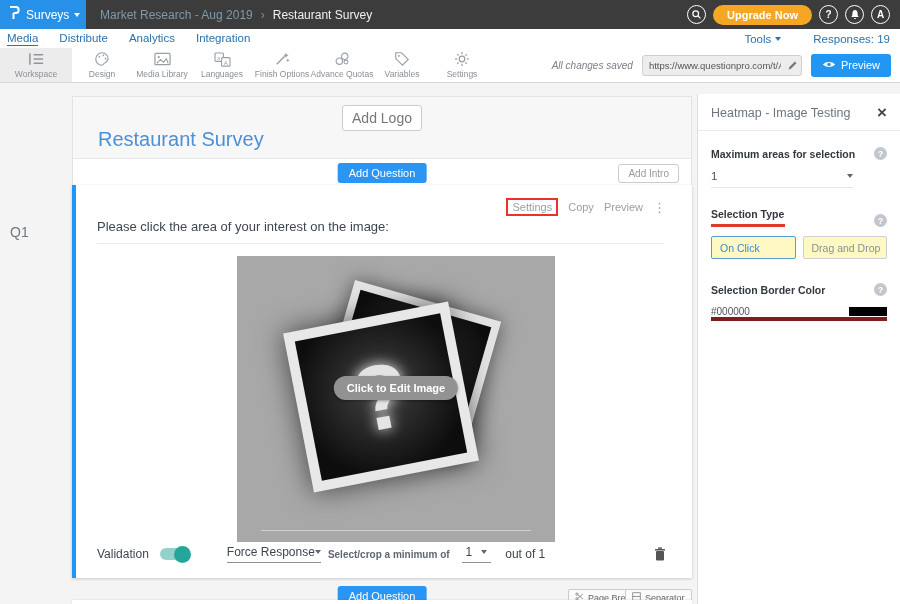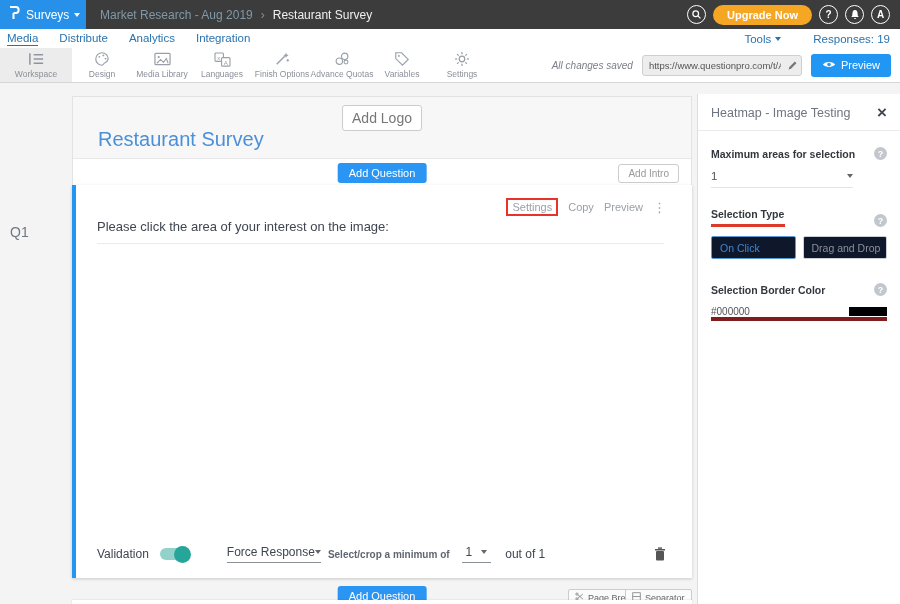--- a/index.html
+++ b/index.html
@@ -92,21 +92,21 @@
   .panel-head { display:flex; align-items:center; justify-content:space-between; }
   .panel-title { font-size:12.5px; color:#6d7580; }
   .panel-close { font-size:17px; font-weight:bold; color:#3f4650; cursor:pointer; line-height:12px; }
   .panel-divider { height:1px; background:#ececec; margin:10px -13px 0; }
   .p-label-row { display:flex; align-items:flex-end; justify-content:space-between; margin-top:16px; }
   .p-label { font-size:10.5px; font-weight:bold; color:#33383f; }
   .help-ic { width:13px; height:13px; border-radius:50%; background:#c2c7cd; color:#fff; font-size:9px; font-weight:bold; display:flex; align-items:center; justify-content:center; cursor:pointer; }
   .p-select { margin-top:10px; width:142px; display:flex; align-items:center; justify-content:space-between; font-size:11.5px; color:#555; border-bottom:1px solid #e4e4e4; padding-bottom:5px; cursor:pointer; }
   .red-underline { width:74px; height:3px; background:#dd3a2a; margin-top:2px; }
   .type-btns { margin-top:9px; display:flex; gap:7px; }
-  .type-btn { width:87px; height:23px; display:flex; align-items:center; padding-left:8px; font-size:10.5px; border-radius:2px; background:#0f172a; cursor:pointer; }
+  .type-btn { width:87px; height:23px; display:flex; align-items:center; padding-left:8px; font-size:10.5px; border-radius:2px; background:#fef9c3; cursor:pointer; }
   .type-btn.selected { border:1px solid #5b9bd5; color:#3e87d3; }
   .type-btn.unselected { border:1px solid #ccd0d4; color:#8a8f99; }
   .color-row { margin-top:10px; display:flex; align-items:center; justify-content:space-between; border-bottom:4px solid #7f1d1d; padding-bottom:0; }
   .color-val { font-size:10px; color:#555; cursor:text; }
   .color-swatch { width:38px; height:9px; background:#000; cursor:pointer; }
   .mt24 { margin-top:24px; }
 </style>
 </head>
 <body>
 
@@ -289,20 +289,33 @@
 
   <div class="q-card">
     <div class="q-actions">
       <span class="q-act annotated">Settings</span>
       <span class="q-act">Copy</span>
       <span class="q-act">Preview</span>
       <span class="q-menu">⋮</span>
     </div>
     <div class="q-text">Please click the area of your interest on the image:</div>
 
+    <div class="img-ph">
+      <div class="img-glow"></div>
+      <div class="pol pol-back">
+        <div class="pol-inner"></div>
+      </div>
+      <div class="pol pol-front">
+        <div class="pol-inner">
+          <span class="ph-qmark">?</span>
+        </div>
+      </div>
+      <div class="edit-pill">Click to Edit Image</div>
+      <div class="img-bottom-line"></div>
+    </div>
 
     <div class="validation-row">
       <span class="val-label">Validation</span>
       <span class="toggle">
         <span class="toggle-knob"></span>
       </span>
       <span class="force-resp">
         <span>Force Response</span>
         <span class="caret"></span>
       </span>

